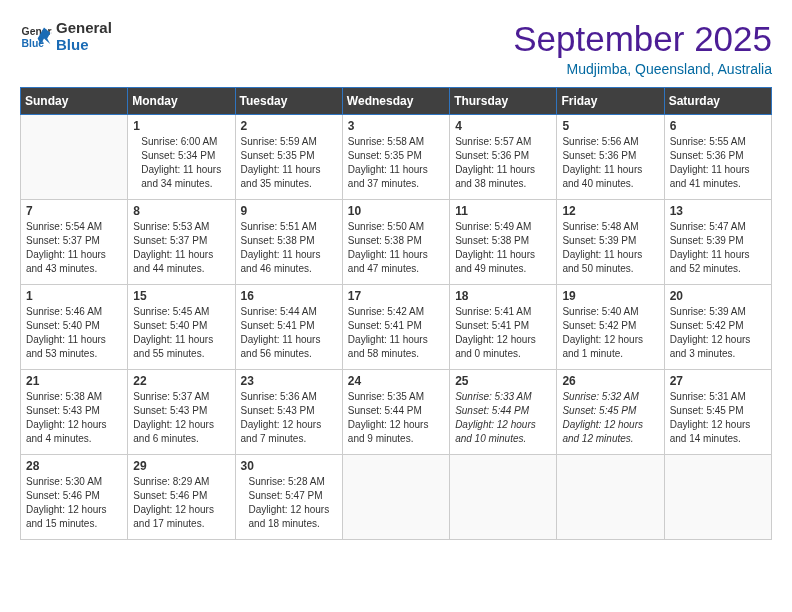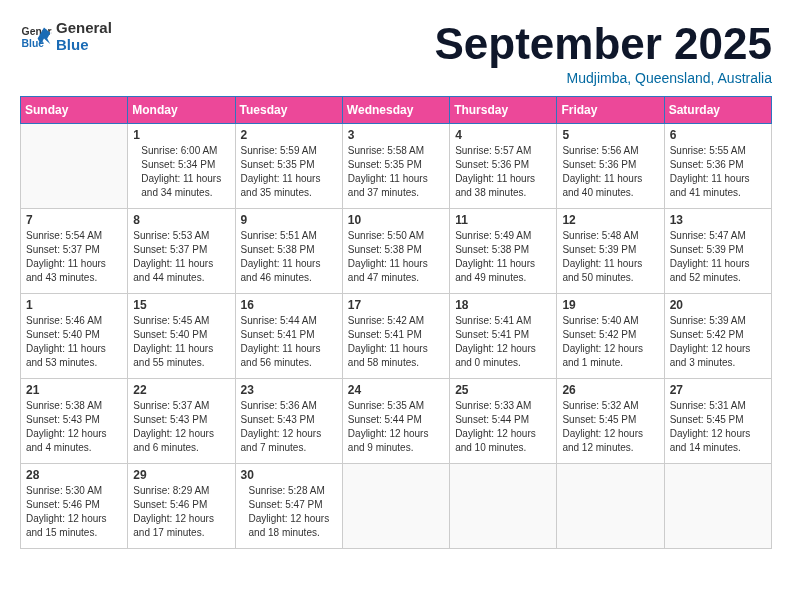--- a/index.html
+++ b/index.html
@@ -22,37 +22,37 @@
       gap: 4px;
     }
     .logo-icon {
       width: 32px;
       height: 32px;
     }
     .title-block {
       text-align: right;
     }
     .month-title {
-      font-size: 44px;
-      font-weight: bold;
-      color: #0f172a;
+      font-size: 35px;
+      font-weight: normal;
+      color: #4c1d95;
       line-height: 1.1;
     }
     .subtitle {
       font-size: 14px;
       color: #0369a1;
       margin-top: 2px;
     }
     .calendar {
       width: 100%;
       border-collapse: collapse;
       font-size: 11px;
     }
     .calendar th {
-      background-color: #ec4899;
+      background-color: #404040;
       color: #fff;
       padding: 6px 4px;
       text-align: left;
       font-weight: bold;
       font-size: 12px;
       border: 1px solid #2e74c0;
     }
     .calendar td {
       border: 1px solid #ccc;
       padding: 4px 5px;
@@ -280,28 +280,28 @@
         </td>
         <td>
           <div class="day-number">24</div>
           <div class="day-info" style="white-space: pre-line;">Sunrise: 5:35 AM
 Sunset: 5:44 PM
 Daylight: 12 hours
 and 9 minutes.</div>
         </td>
         <td>
           <div class="day-number">25</div>
-          <div class="day-info" style="white-space: pre-line;">Sunrise: 5:33 AM
+          <div class="day-info" style="white-space: pre-line; font-style: italic;">Sunrise: 5:33 AM
 Sunset: 5:44 PM
 Daylight: 12 hours
 and 10 minutes.</div>
         </td>
         <td>
           <div class="day-number">26</div>
-          <div class="day-info" style="white-space: pre-line;">Sunrise: 5:32 AM
+          <div class="day-info" style="white-space: pre-line; font-style: italic;">Sunrise: 5:32 AM
 Sunset: 5:45 PM
 Daylight: 12 hours
 and 12 minutes.</div>
         </td>
         <td>
           <div class="day-number">27</div>
           <div class="day-info" style="white-space: pre-line;">Sunrise: 5:31 AM
 Sunset: 5:45 PM
 Daylight: 12 hours
 and 14 minutes.</div>

